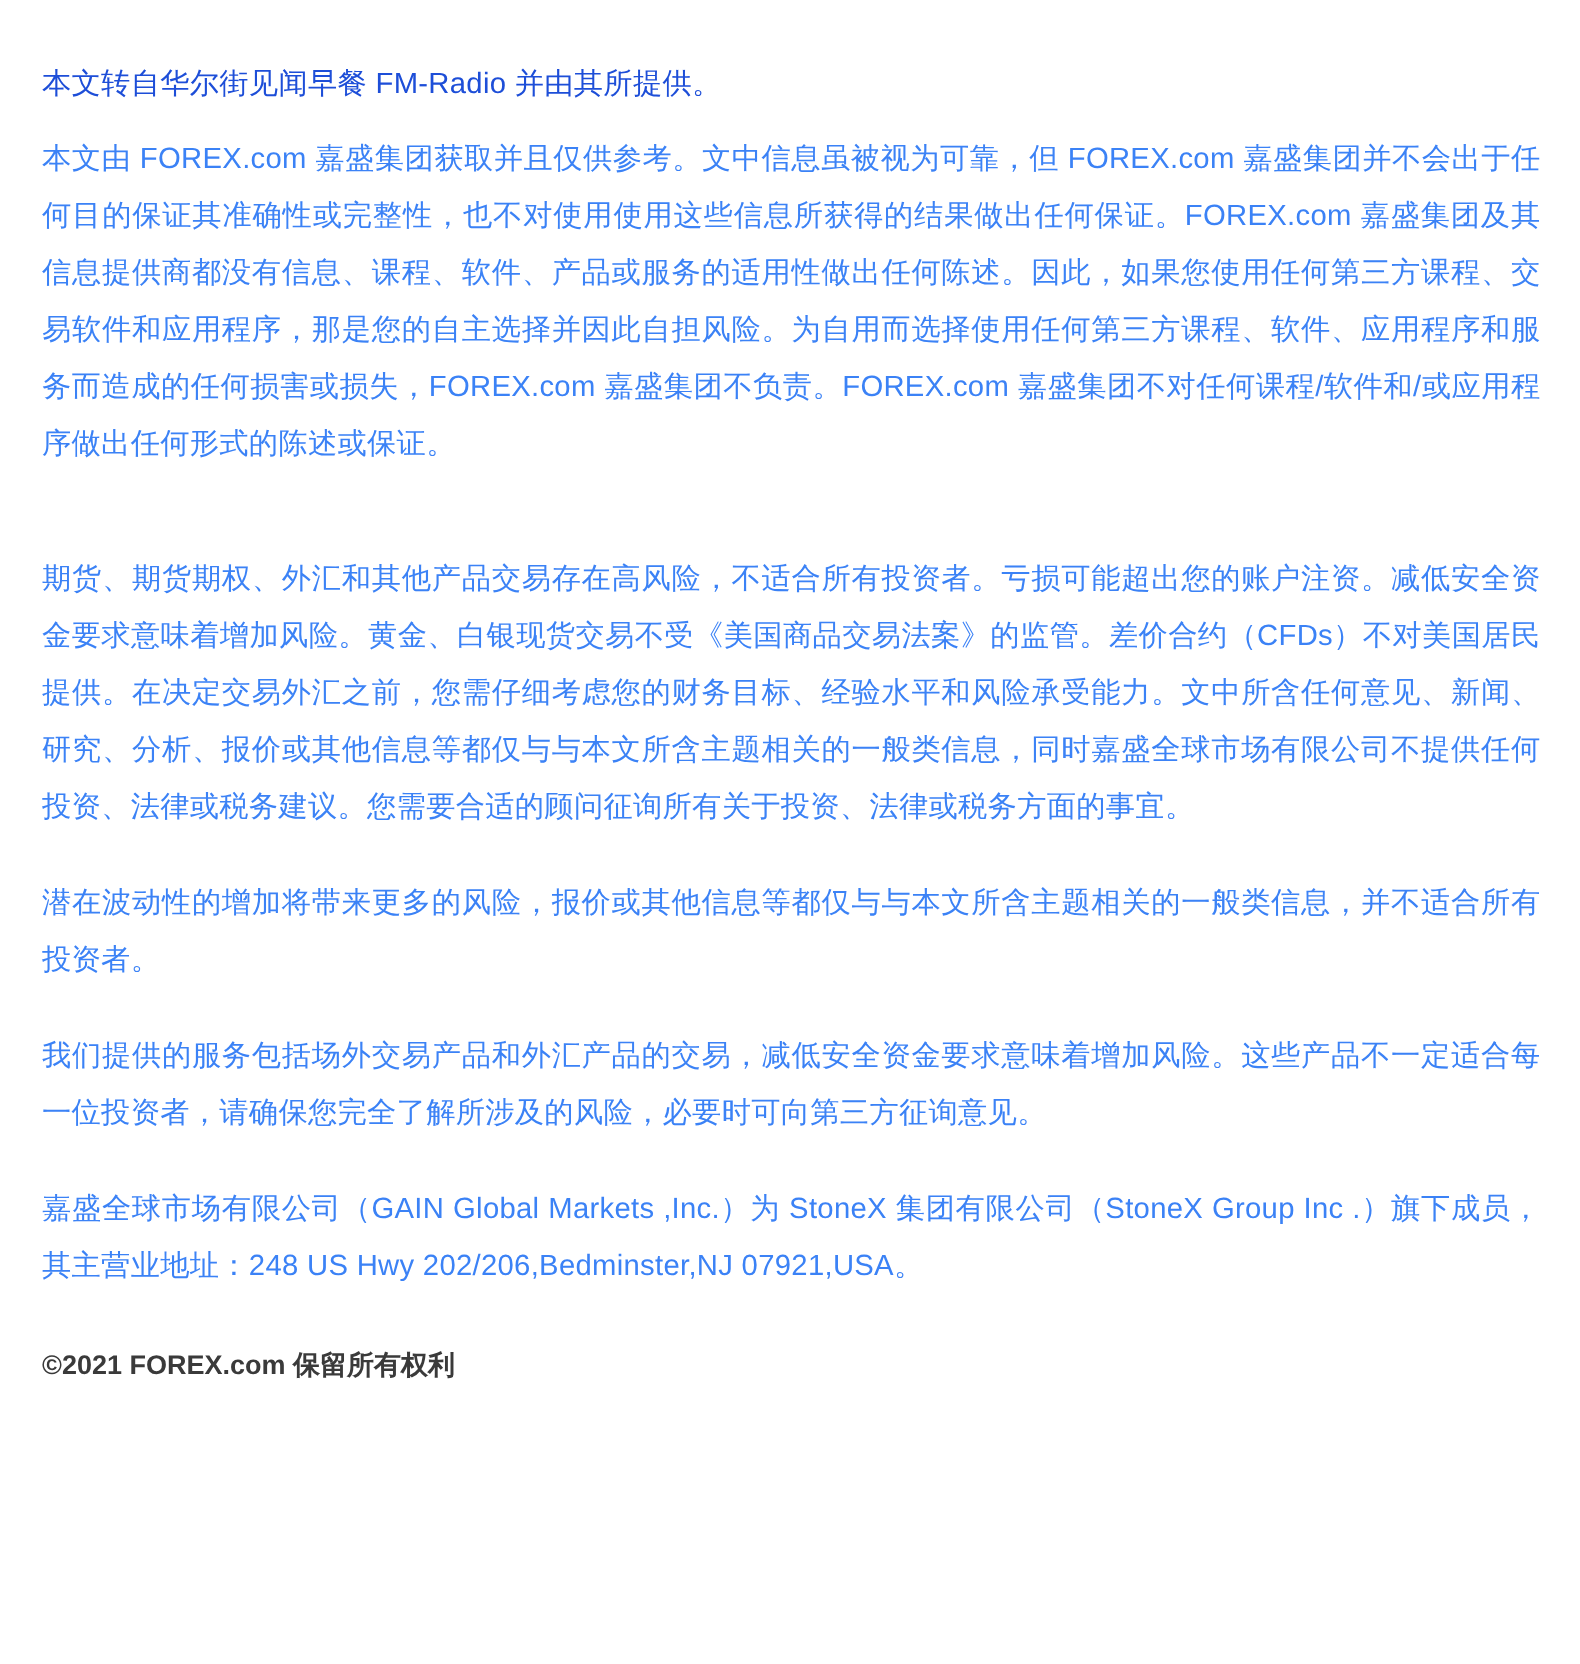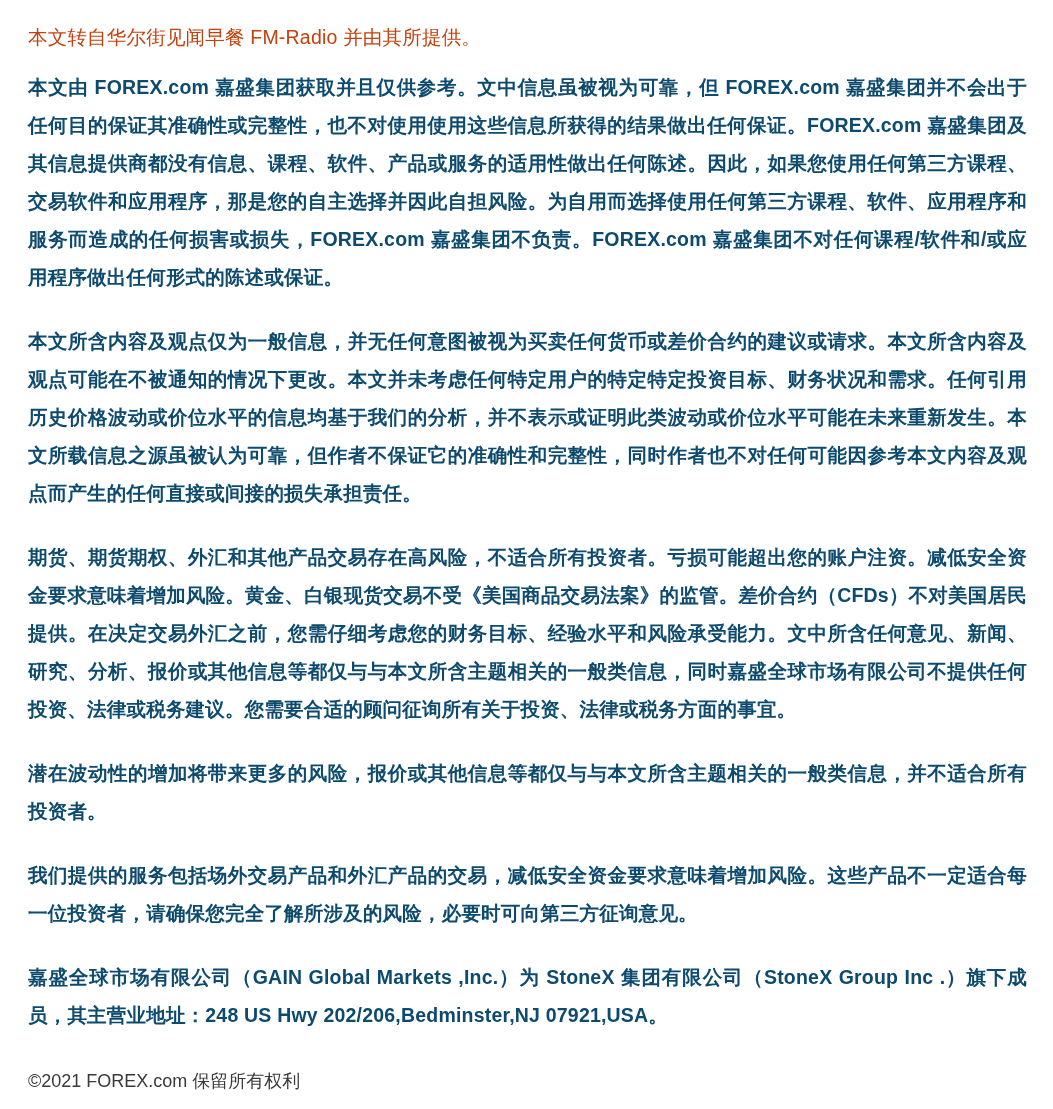--- a/index.html
+++ b/index.html
@@ -21,51 +21,52 @@
     padding: 18px 26px 14px 28px;
     background: #ffffff;
   }
   .para {
     font-size: 19.5px;
     line-height: 38px;
     letter-spacing: 0.2px;
     text-align: justify;
     text-justify: inter-ideograph;
     margin: 0;
-    color: #0c4a6e;
-    font-weight: 700;
+    color: #3b82f6;
+    font-weight: 400;
   }
   .para.lead {
     font-weight: 500;
-    color: #c2410c;
+    color: #1d4ed8;
+    margin-top: 19px;
   }
   .gap-sm { height: 12px; }
   .gap-md { height: 26px; }
   .gap-lg { height: 30px; }
   .footer-note {
     font-size: 18px;
     line-height: 34px;
     color: #3a3a3a;
     margin: 0;
+    font-weight: bold;
   }
 </style>
 </head>
 <body>
 
 <div class="page">
 
   <p class="para lead">本文转自华尔街见闻早餐 FM-Radio 并由其所提供。</p>
 
   <div class="gap-sm"></div>
 
   <p class="para">本文由 FOREX.com 嘉盛集团获取并且仅供参考。文中信息虽被视为可靠，但 FOREX.com 嘉盛集团并不会出于任何目的保证其准确性或完整性，也不对使用使用这些信息所获得的结果做出任何保证。FOREX.com 嘉盛集团及其信息提供商都没有信息、课程、软件、产品或服务的适用性做出任何陈述。因此，如果您使用任何第三方课程、交易软件和应用程序，那是您的自主选择并因此自担风险。为自用而选择使用任何第三方课程、软件、应用程序和服务而造成的任何损害或损失，FOREX.com 嘉盛集团不负责。FOREX.com 嘉盛集团不对任何课程/软件和/或应用程序做出任何形式的陈述或保证。</p>
 
   <div class="gap-md"></div>
 
-  <p class="para">本文所含内容及观点仅为一般信息，并无任何意图被视为买卖任何货币或差价合约的建议或请求。本文所含内容及观点可能在不被通知的情况下更改。本文并未考虑任何特定用户的特定特定投资目标、财务状况和需求。任何引用历史价格波动或价位水平的信息均基于我们的分析，并不表示或证明此类波动或价位水平可能在未来重新发生。本文所载信息之源虽被认为可靠，但作者不保证它的准确性和完整性，同时作者也不对任何可能因参考本文内容及观点而产生的任何直接或间接的损失承担责任。</p>
 
   <div class="gap-md"></div>
 
   <p class="para">期货、期货期权、外汇和其他产品交易存在高风险，不适合所有投资者。亏损可能超出您的账户注资。减低安全资金要求意味着增加风险。黄金、白银现货交易不受《美国商品交易法案》的监管。差价合约（CFDs）不对美国居民提供。在决定交易外汇之前，您需仔细考虑您的财务目标、经验水平和风险承受能力。文中所含任何意见、新闻、研究、分析、报价或其他信息等都仅与与本文所含主题相关的一般类信息，同时嘉盛全球市场有限公司不提供任何投资、法律或税务建议。您需要合适的顾问征询所有关于投资、法律或税务方面的事宜。</p>
 
   <div class="gap-md"></div>
 
   <p class="para">潜在波动性的增加将带来更多的风险，报价或其他信息等都仅与与本文所含主题相关的一般类信息，并不适合所有投资者。</p>
 
   <div class="gap-md"></div>

